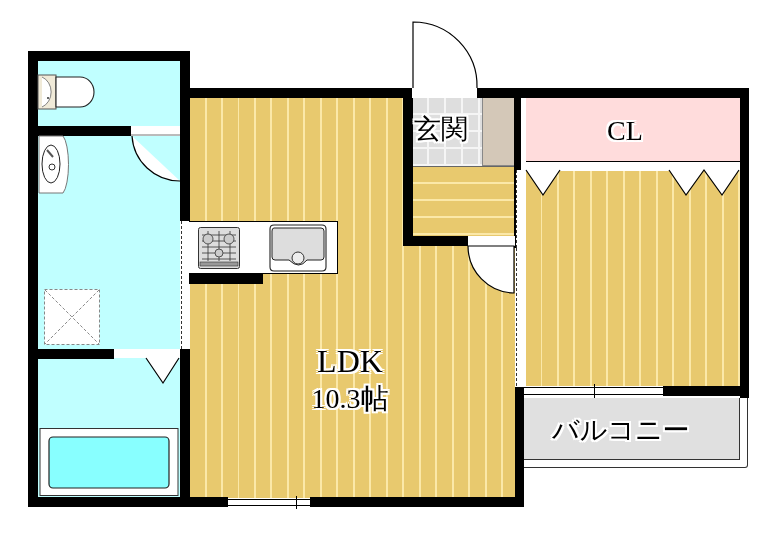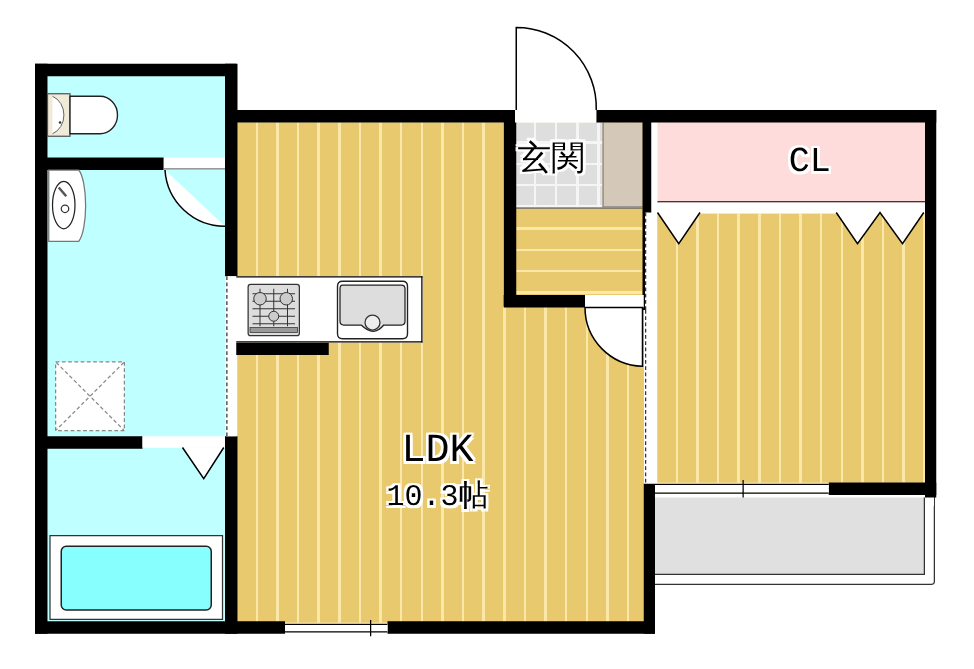--- a/index.html
+++ b/index.html
@@ -17,21 +17,21 @@
     }
     .wet { background: #c0ffff; }
     .tile {
       background-color: #dedede;
       background-image:
         repeating-linear-gradient(90deg, transparent 0, transparent 15px, #f5f5f5 15px, #f5f5f5 17px),
         repeating-linear-gradient(180deg, transparent 0, transparent 15px, #f5f5f5 15px, #f5f5f5 17px);
     }
     .label {
       position: absolute; color: #000; white-space: nowrap;
-      font-family: Liberation Mono, monospace;
+      font-family: Liberation Serif, serif;
       text-shadow: -2px -2px 0 #fff, 2px -2px 0 #fff, -2px 2px 0 #fff, 2px 2px 0 #fff,
                    0 -2px 0 #fff, 0 2px 0 #fff, -2px 0 0 #fff, 2px 0 0 #fff;
     }
     .center-text { text-align: center; }
     svg { position: absolute; overflow: visible; }
   </style>
 </head>
 <body>
 
 <div class="plan">
@@ -163,19 +163,20 @@
   </svg>
 
   <svg style="left:269px;top:224px;" width="58" height="48">
     <path d="M5,1 L53,1 Q57,1 57,5 L57,43 Q57,47 53,47 L5,47 Q1,47 1,43 L1,5 Q1,1 5,1 Z" fill="#fff" stroke="#222" stroke-width="1.1"></path>
     <path d="M5,4 L52,4 Q55,4 55,7 L55,33 Q55,36 52,36 L38,36 Q30,46 20,36 L6,36 Q3,36 3,33 L3,7 Q3,4 5,4 Z" fill="#ddd" stroke="#222" stroke-width="1"></path>
     <circle cx="29" cy="34" r="6" fill="#eee" stroke="#333" stroke-width="1"></circle>
   </svg>
 
   <div class="label" style="left:414px;top:112px;font-size:27px;line-height:34px;">玄関</div>
 
-  <div class="label" style="left:607px;top:113px;font-size:28px;line-height:36px;margin-left:24px;">CL</div>
+  <div class="label" style="left:607px;top:113px;font-size:28px;line-height:36px;">CL</div>
 
 
   <div class="label center-text" style="left:295px;top:344px;width:110px;font-size:32px;line-height:34px;">LDK</div>
-  <div class="label center-text" style="left:285px;top:382px;width:130px;font-size:24px;line-height:34px;">10.3帖</div>
+  <div class="label center-text" style="left:285px;top:382px;width:130px;font-size:28px;line-height:34px;">10.3帖</div>
 
+  <div class="label" style="left:552px;top:412px;font-size:27px;line-height:36px;">バルコニー</div>
 </div>
 
 </body></html>

